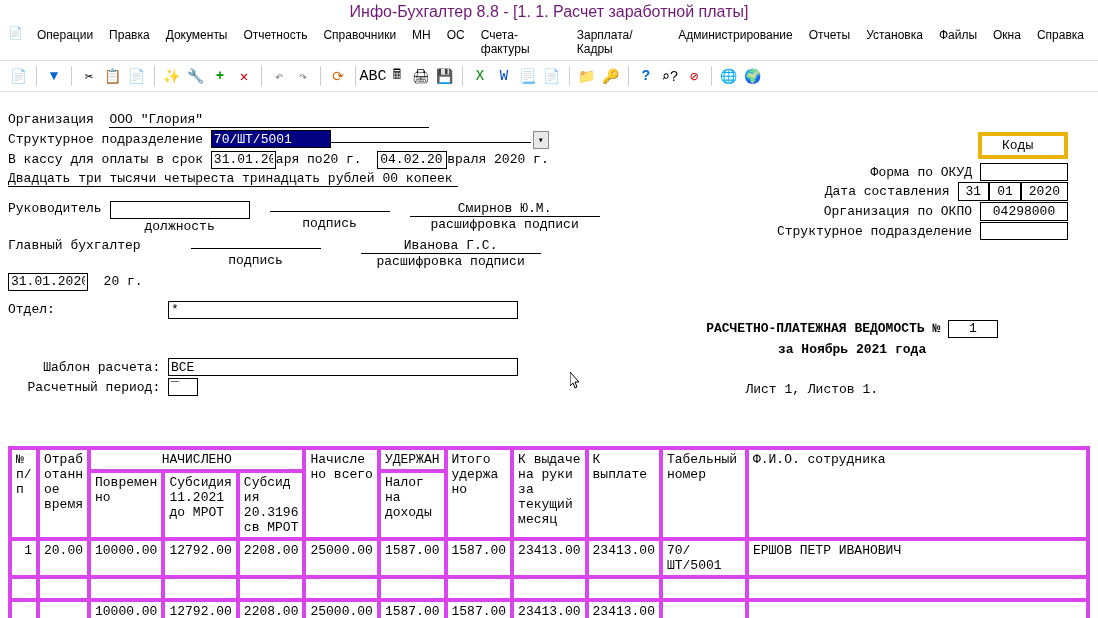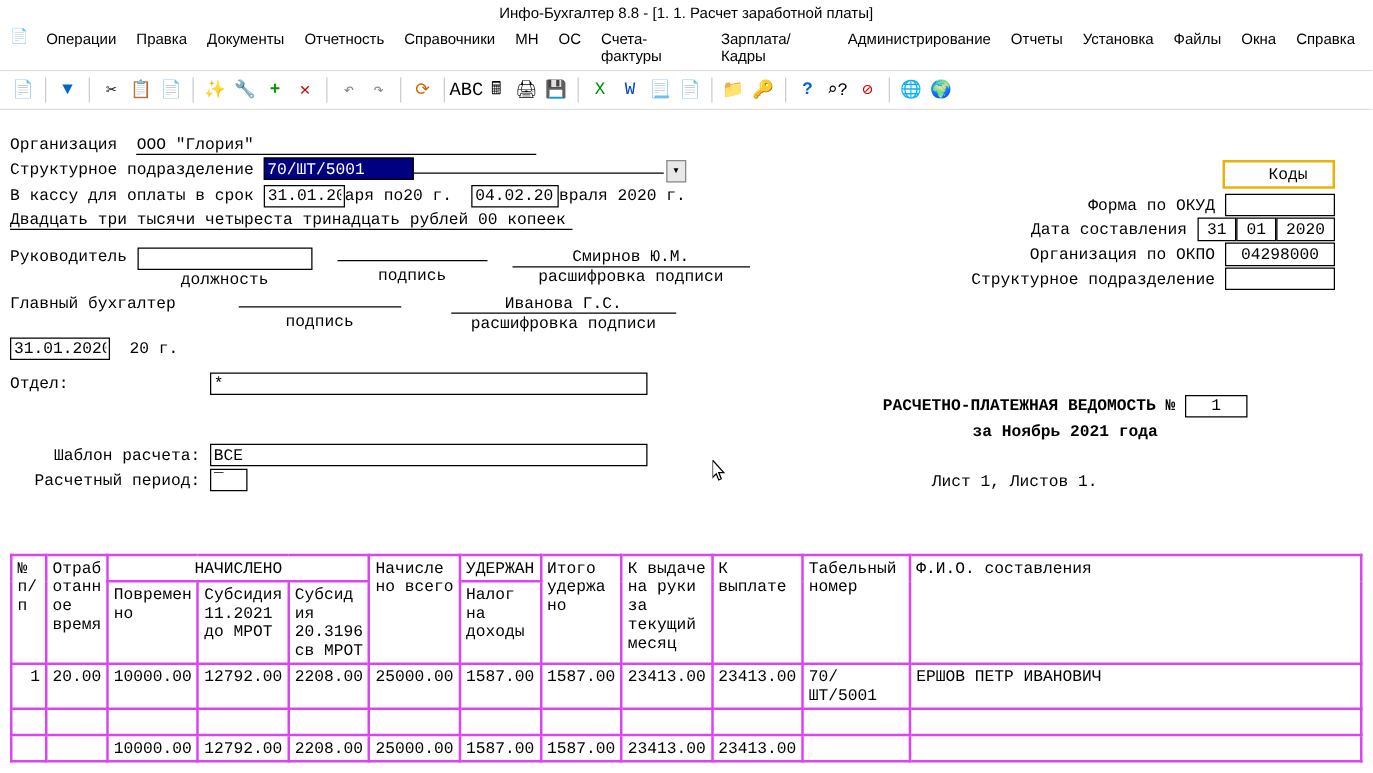--- a/index.html
+++ b/index.html
@@ -1,39 +1,39 @@
 <!DOCTYPE html>
 <html><head>
 <meta charset="utf-8">
 <style>
 * { box-sizing: border-box; margin: 0; padding: 0; }
 body { font-family: "Courier New", monospace; font-size: 13px; background: #fff; width: 1098px; height: 618px; overflow: hidden; }
-.titlebar { background: #fff; text-align: center; padding: 3px 0; font-family: Tahoma, sans-serif; font-size: 12px; color: #000000; }
+.titlebar { background: #fff; text-align: center; padding: 3px 0; font-family: Tahoma, sans-serif; font-size: 16px; color: #701a75; }
 .menubar { background: #fff; padding: 2px 8px; font-family: Tahoma, sans-serif; font-size: 12px; display: flex; gap: 4px; border-bottom: 1px solid #ddd; }
 .menubar .menu-item { padding: 2px 6px; cursor: default; }
 .menubar .menu-icon { width: 16px; height: 16px; display: inline-block; margin-right: 4px; }
 .toolbar { background: #fff; padding: 4px 8px; display: flex; gap: 2px; align-items: center; border-bottom: 1px solid #e0e0e0; }
 .toolbar .tb-btn { width: 22px; height: 22px; display: flex; align-items: center; justify-content: center; font-size: 14px; cursor: pointer; }
 .toolbar .sep { width: 1px; height: 20px; background: #ccc; margin: 0 4px; }
 .content { padding: 20px 8px 8px 8px; position: relative; }
 .row { display: flex; align-items: baseline; margin-bottom: 2px; }
 .label { white-space: pre; }
 .input-box { font-family: "Courier New", monospace; font-size: 13px; border: 1px solid #000; padding: 0 2px; height: 18px; background: #fff; }
 .input-selected { background: #000080; color: #fff; }
 .underline { border-bottom: 1px solid #000; display: inline-block; }
 .dropdown-arrow { width: 16px; height: 18px; border: 1px solid #888; background: #e8e8e8; display: flex; align-items: center; justify-content: center; font-size: 10px; margin-left: 2px; cursor: pointer; }
 .right-panel { position: absolute; right: 30px; top: 40px; }
-.kody-box { border: 2px solid #eab308; padding: 2px 20px; text-align: right; margin-bottom: 4px; width: 90px; margin-left: auto; }
+.kody-box { border: 4px solid #eab308; padding: 2px 20px; text-align: left; margin-bottom: 4px; width: 90px; margin-left: auto; }
 .kody-row { display: flex; align-items: center; justify-content: flex-end; margin-bottom: 1px; }
 .kody-label { margin-right: 8px; white-space: nowrap; }
 .kody-cell { border: 1px solid #000; padding: 1px 7px; min-height: 18px; }
 .caption-under { font-size: 13px; text-align: center; }
 .vedomost-title { font-weight: bold; font-size: 13px; }
 table.payroll { border-collapse: collapse; margin-top: 8px; width: 100%; }
-table.payroll th, table.payroll td { border: 2px solid #d946ef; padding: 2px 4px; font-family: "Courier New", monospace; font-size: 13px; vertical-align: top; font-weight: normal; text-align: left; margin-top: 16px; }
+table.payroll th, table.payroll td { border: 4px solid #d946ef; padding: 2px 4px; font-family: "Courier New", monospace; font-size: 13px; vertical-align: top; font-weight: normal; text-align: left; margin-top: 16px; }
 table.payroll th { height: auto; }
 .cursor-pointer { position: absolute; width: 12px; height: 18px; pointer-events: none; }
 </style>
 </head>
 <body>
 
 <div class="titlebar">Инфо-Бухгалтер 8.8 - [1. 1. Расчет заработной платы]</div>
 
 <div class="menubar">
   <span class="menu-icon">📄</span>
@@ -207,21 +207,21 @@
       <tr>
         <th rowspan="2" style="width:28px;">№ п/п</th>
         <th rowspan="2" style="width:48px;">Отраб отанн ое время</th>
         <th colspan="3" style="text-align:center;">НАЧИСЛЕНО</th>
         <th rowspan="2" style="width:66px;">Начисле но всего</th>
         <th>УДЕРЖАН</th>
         <th rowspan="2" style="width:60px;">Итого удержа но</th>
         <th rowspan="2" style="width:70px;">К выдаче на руки за текущий месяц</th>
         <th rowspan="2" style="width:72px;">К выплате</th>
         <th rowspan="2" style="width:86px;">Табельный номер</th>
-        <th rowspan="2">Ф.И.О. составления</th>
+        <th rowspan="2">Ф.И.О. сотрудника</th>
       </tr>
       <tr>
         <th style="width:70px;">Повремен но</th>
         <th style="width:70px;">Субсидия 11.2021 до МРОТ</th>
         <th style="width:62px;">Субсид ия 20.3196 св МРОТ</th>
         <th style="width:60px;">Налог на доходы</th>
       </tr>
     </thead>
     <tbody>
       <tr>

